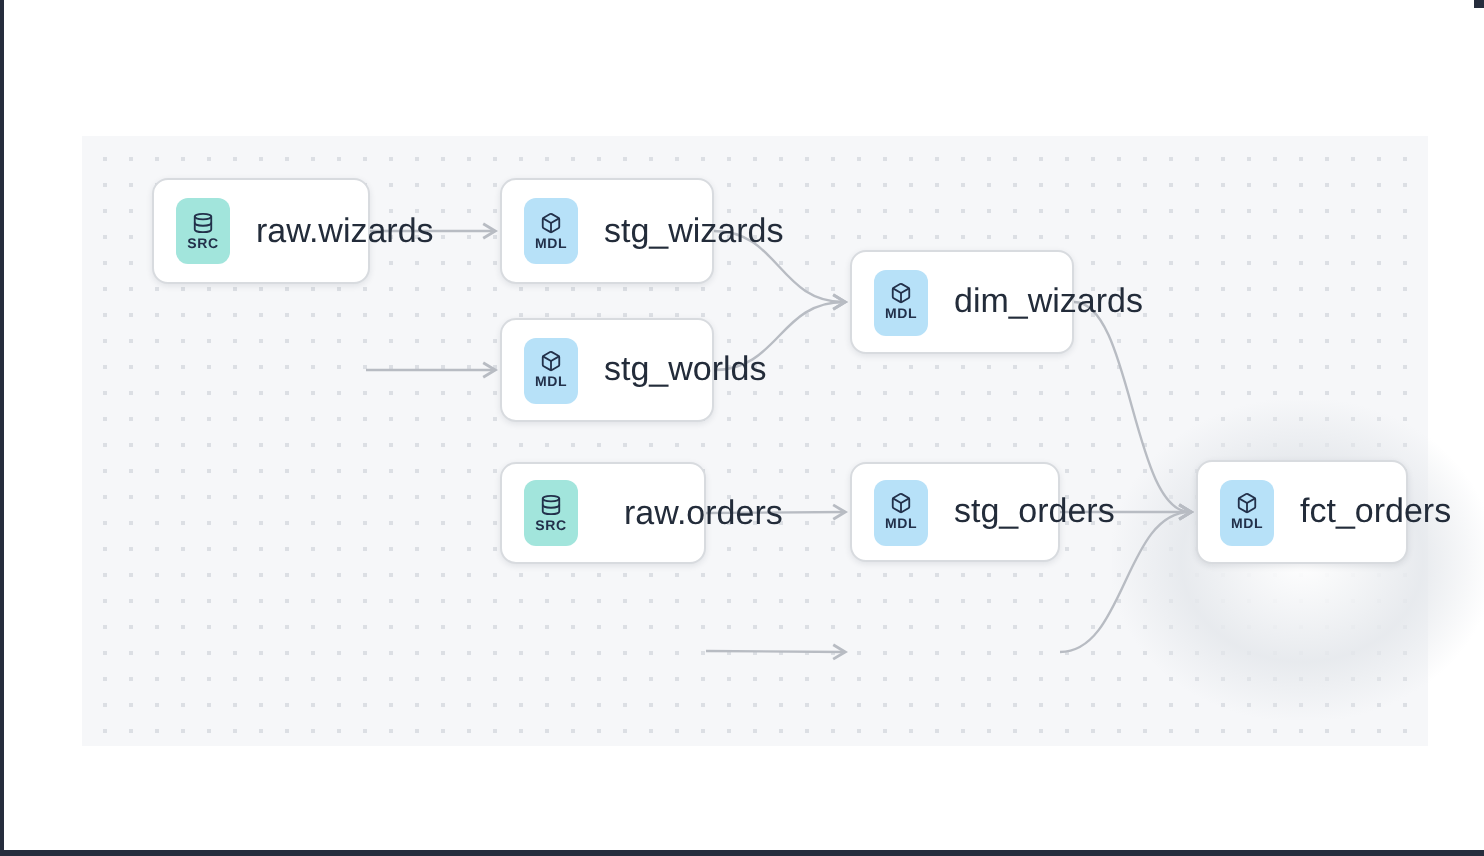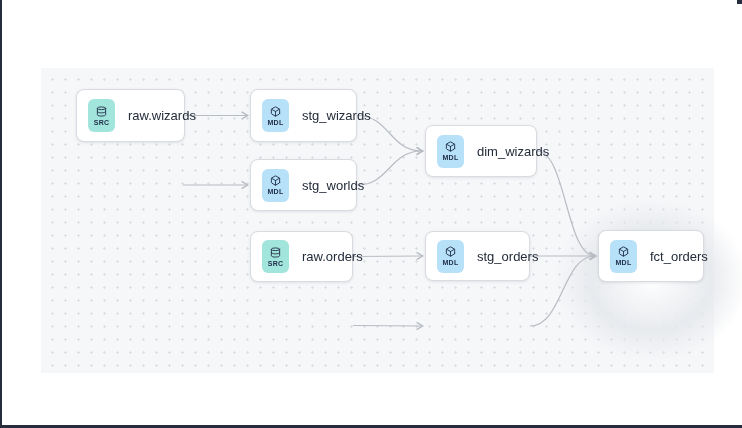--- a/index.html
+++ b/index.html
@@ -32,21 +32,21 @@
     box-shadow:0 1px 3px rgba(30,40,55,0.10);
     display:flex;align-items:center;padding-left:11px;cursor:pointer;
   }
   .badge{
     width:27px;height:33px;border-radius:6px;flex:0 0 auto;
     display:flex;flex-direction:column;align-items:center;justify-content:center;
     font-size:7px;font-weight:bold;letter-spacing:0.3px;color:#22304a;line-height:1;
   }
   .badge svg{display:block;margin-bottom:2px;}
   .node-label{
-    margin-left:13px;font-size:13px;color:#232c3a;white-space:nowrap;
+    margin-left:13px;font-size:17px;color:#232c3a;white-space:nowrap;
   }
 </style>
 </head>
 <body>
 
 <div class="canvas" id="canvas">
     <div class="glow" style="left: 515px; top: 132px; width: 190px; height: 160px;"></div>
     <svg class="edges" width="673" height="305">
       <defs>
         <marker id="arrowhead" markerWidth="8" markerHeight="8" refX="5.5" refY="4" orient="auto">
@@ -100,21 +100,21 @@
       <div class="badge" style="background: rgb(183, 225, 248);">
         <svg width="11" height="11" viewBox="0 0 24 24" fill="none" stroke="#22304a" stroke-width="2" stroke-linecap="round" stroke-linejoin="round">
           <path d="M21 16V8a2 2 0 0 0-1-1.73l-7-4a2 2 0 0 0-2 0l-7 4A2 2 0 0 0 3 8v8a2 2 0 0 0 1 1.73l7 4a2 2 0 0 0 2 0l7-4A2 2 0 0 0 21 16z"></path>
           <polyline points="3.27 6.96 12 12.01 20.73 6.96"></polyline>
           <line x1="12" y1="22.08" x2="12" y2="12"></line>
         </svg>
         <span>MDL</span>
       </div>
       <span class="node-label">dim_wizards</span>
     </div>
-    <div class="node" style="left: 209px; top: 163px; width: 103px; height: 51px;">
+    <div class="node" style="left: 209px; top: 163px; width: 103px; height: 51px; gap: 10px;">
       <div class="badge" style="background: rgb(162, 229, 220);">
         <svg width="11" height="11" viewBox="0 0 24 24" fill="none" stroke="#22304a" stroke-width="2" stroke-linecap="round" stroke-linejoin="round">
           <ellipse cx="12" cy="5" rx="9" ry="3"></ellipse>
           <path d="M21 12c0 1.66-4 3-9 3s-9-1.34-9-3"></path>
           <path d="M3 5v14c0 1.66 4 3 9 3s9-1.34 9-3V5"></path>
         </svg>
         <span>SRC</span>
       </div>
       <span class="node-label">raw.orders</span>
     </div>

